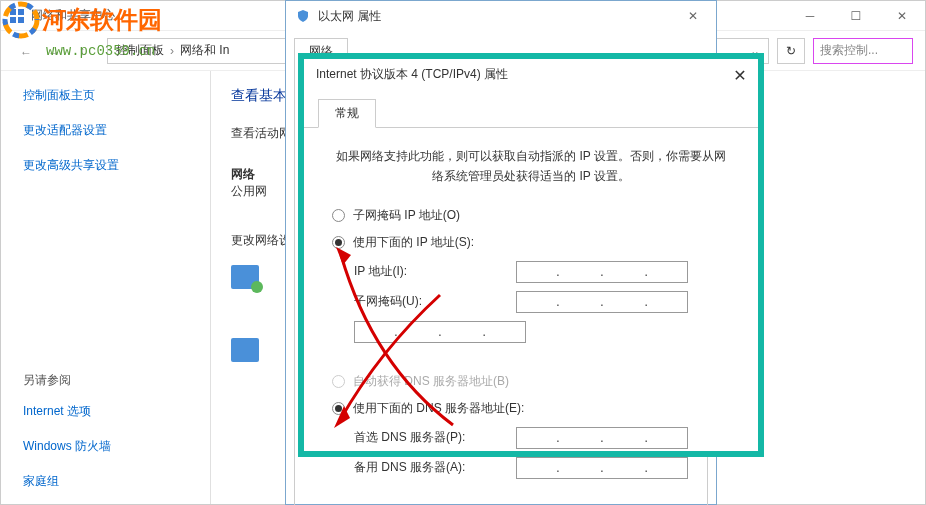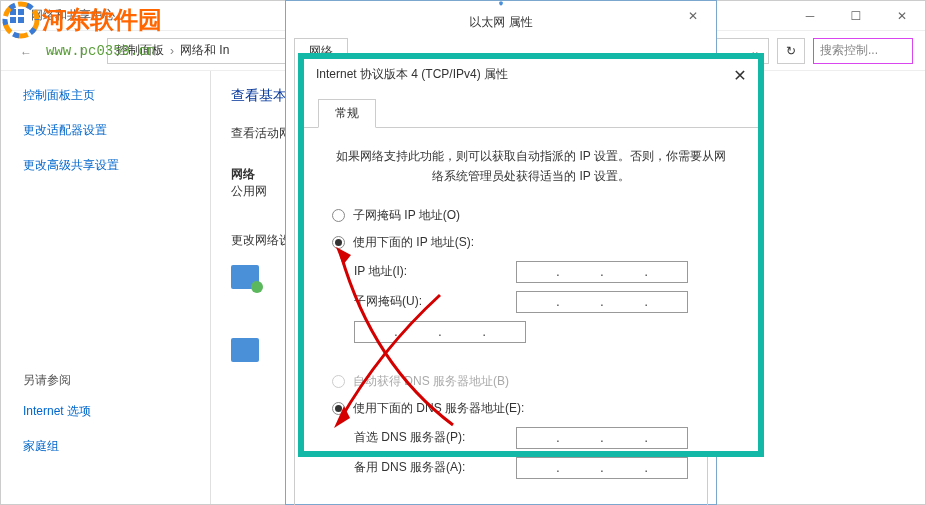--- a/index.html
+++ b/index.html
@@ -26,21 +26,21 @@
 .main-heading { color: #003399; font-size: 14px; margin-bottom: 20px; }
 .main-row { margin-bottom: 8px; }
 .main-label { color: #333; font-weight: 600; margin-top: 16px; display: inline-block; }
 .icon-box { width: 28px; height: 24px; background: #4a90d9; display: inline-block; position: relative; margin: 8px 0; border-radius: 2px; }
 .icon-box.green::after { content: ''; position: absolute; right: -4px; bottom: -4px; width: 12px; height: 12px; background: #5cb85c; border-radius: 50%; }
 .watermark { position: absolute; left: 0; top: 0; z-index: 50; pointer-events: none; }
 .watermark-line1 { font-size: 24px; font-weight: bold; color: #ff6600; }
 .watermark-line2 { font-size: 14px; color: #5a9e3a; font-family: Liberation Mono, monospace; }
 .watermark-logo { display: inline-flex; align-items: center; }
 .dlg1 { position: absolute; left: 285px; top: 0; width: 432px; height: 505px; background: #fff; border: 1px solid #7ba7ce; z-index: 100; }
-.dlg1-title { height: 30px; display: flex; align-items: center; padding: 0 10px; gap: 8px; flex-direction: column; }
+.dlg1-title { height: 30px; display: flex; align-items: center; padding: 0 10px; gap: 8px; }
 .dlg1-title .shield { width: 14px; height: 14px; }
 .dlg1-title span { font-size: 12px; color: #333; }
 .dlg1-close { position: absolute; right: 0; top: 0; width: 46px; height: 30px; display: flex; align-items: center; justify-content: center; color: #666; }
 .dlg1-tabrow { padding: 6px 8px 0 8px; }
 .dlg1-tab { display: inline-block; border: 1px solid #ccc; border-bottom: none; background: #fff; padding: 4px 14px; font-size: 12px; position: relative; top: 1px; }
 .dlg1-body { border: 1px solid #ccc; margin: 0 8px 8px 8px; height: calc(100% - 60px); }
 .dlg2 { position: absolute; left: 298px; top: 53px; width: 466px; height: 404px; background: #fff; border: 6px solid #14b8a6; z-index: 200; }
 .dlg2-title { height: 30px; display: flex; align-items: center; padding: 0 12px; }
 .dlg2-title span { font-size: 12px; }
 .dlg2-close { position: absolute; right: 8px; top: 6px; width: 20px; height: 20px; display: flex; align-items: center; justify-content: center; font-size: 16px; color: #333; }
@@ -97,20 +97,21 @@
       </div>
   </div>
   <div class="bg-body">
     <div class="sidebar">
       <a>控制面板主页</a>
       <a>更改适配器设置</a>
       <a>更改高级共享设置</a>
       <div class="section-gap"></div>
       <div class="footer-label">另请参阅</div>
       <a>Internet 选项</a>
+      <a>Windows 防火墙</a>
       <a>家庭组</a>
     </div>
     <div class="main-content">
       <div class="main-heading">查看基本</div>
       <div class="main-row">查看活动网</div>
       <div class="main-label">网络</div>
       <div class="main-row">公用网</div>
       <div style="height:24px"></div>
       <div class="main-row">更改网络设</div>
       <div class="icon-box green"></div>

